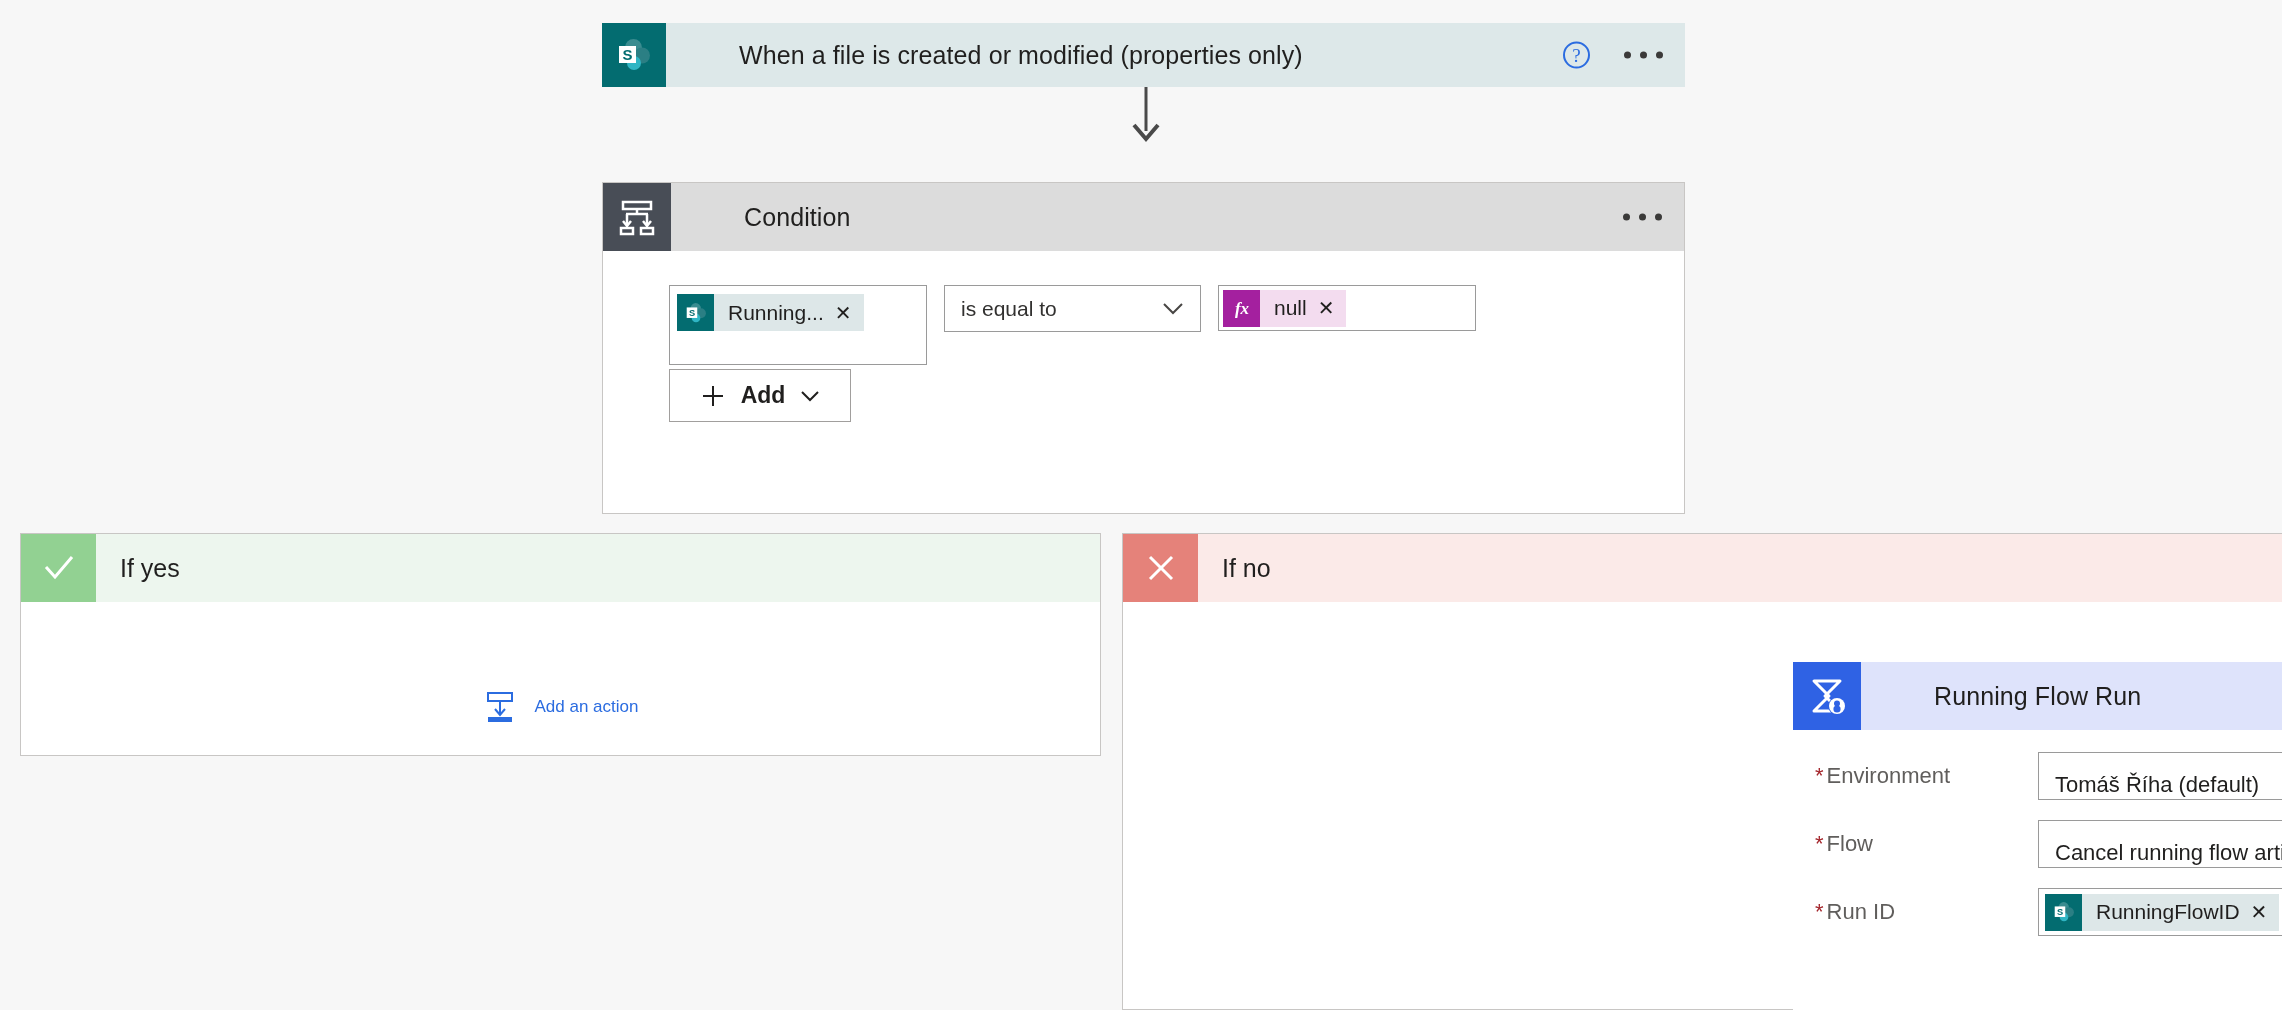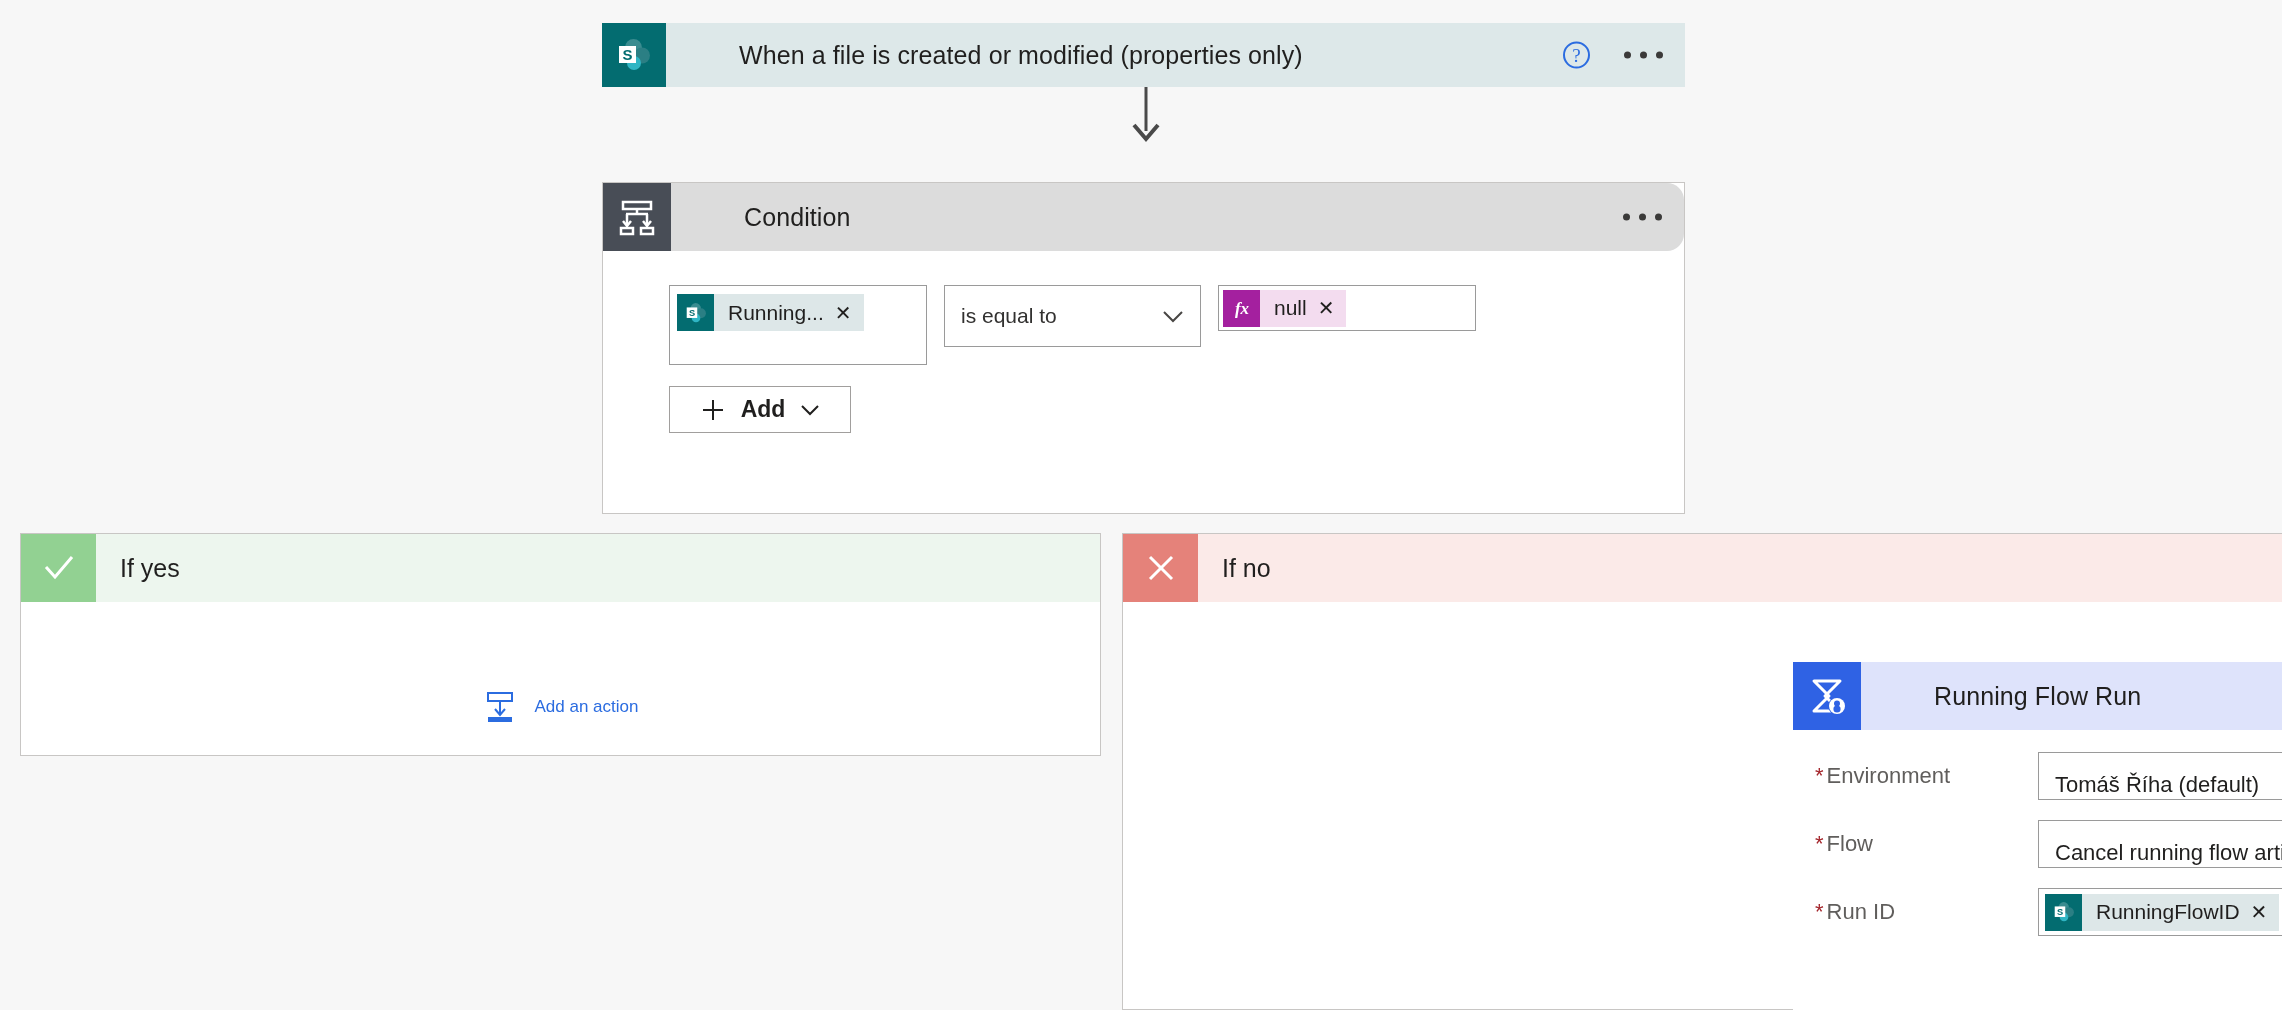--- a/index.html
+++ b/index.html
@@ -80,37 +80,37 @@
 
   
   #connector {
     position: absolute;
     left: 1128px; top: 87px;
     width: 36px; height: 56px;
   }
 
   
   #condition { left: 602px; top: 182px; width: 1083px; height: 332px; }
-  #condition .card-header { background: #DCDCDC; border-radius: 17px; }
+  #condition .card-header { background: #DCDCDC; }
   #condition .card-icon { background: #484D56; }
 
   .cond-body { padding: 34px 0 0 66px; }
   .cond-row { display: flex; align-items: flex-start; gap: 17px; }
 
   .cond-field {
     border: 1px solid #9A9A9A;
     background: #fff;
     height: 80px;
     width: 258px;
     padding: 8px 7px;
   }
   .cond-operator {
     border: 1px solid #9A9A9A;
     background: #fff;
-    height: 62px;
+    height: 47px;
     width: 257px;
     display: flex;
     align-items: center;
     padding: 0 16px;
     justify-content: space-between;
     cursor: pointer;
   }
   .cond-operator span { font-size: 21px; color: #323130; }
   .cond-value {
     border: 1px solid #9A9A9A;
@@ -141,22 +141,22 @@
   }
   .token-x {
     font-size: 20px; color: #201F1E; padding-right: 12px;
     cursor: pointer; line-height: 1;
   }
   .token.fx { background: #F3DCEF; }
   .token.fx .token-icon { background: #A4209F; }
 
   
   .add-btn {
-    margin-top: 21px;
-    width: 182px; height: 47px;
+    margin-top: 4px;
+    width: 182px; height: 53px;
     border: 1px solid #A19F9D;
     background: #fff;
     display: flex; align-items: center; justify-content: center;
     gap: 15px; cursor: pointer;
   }
   .add-btn .lbl { font-size: 23px; font-weight: bold; color: #201F1E; }
 
   
   .branch {
     position: absolute;

